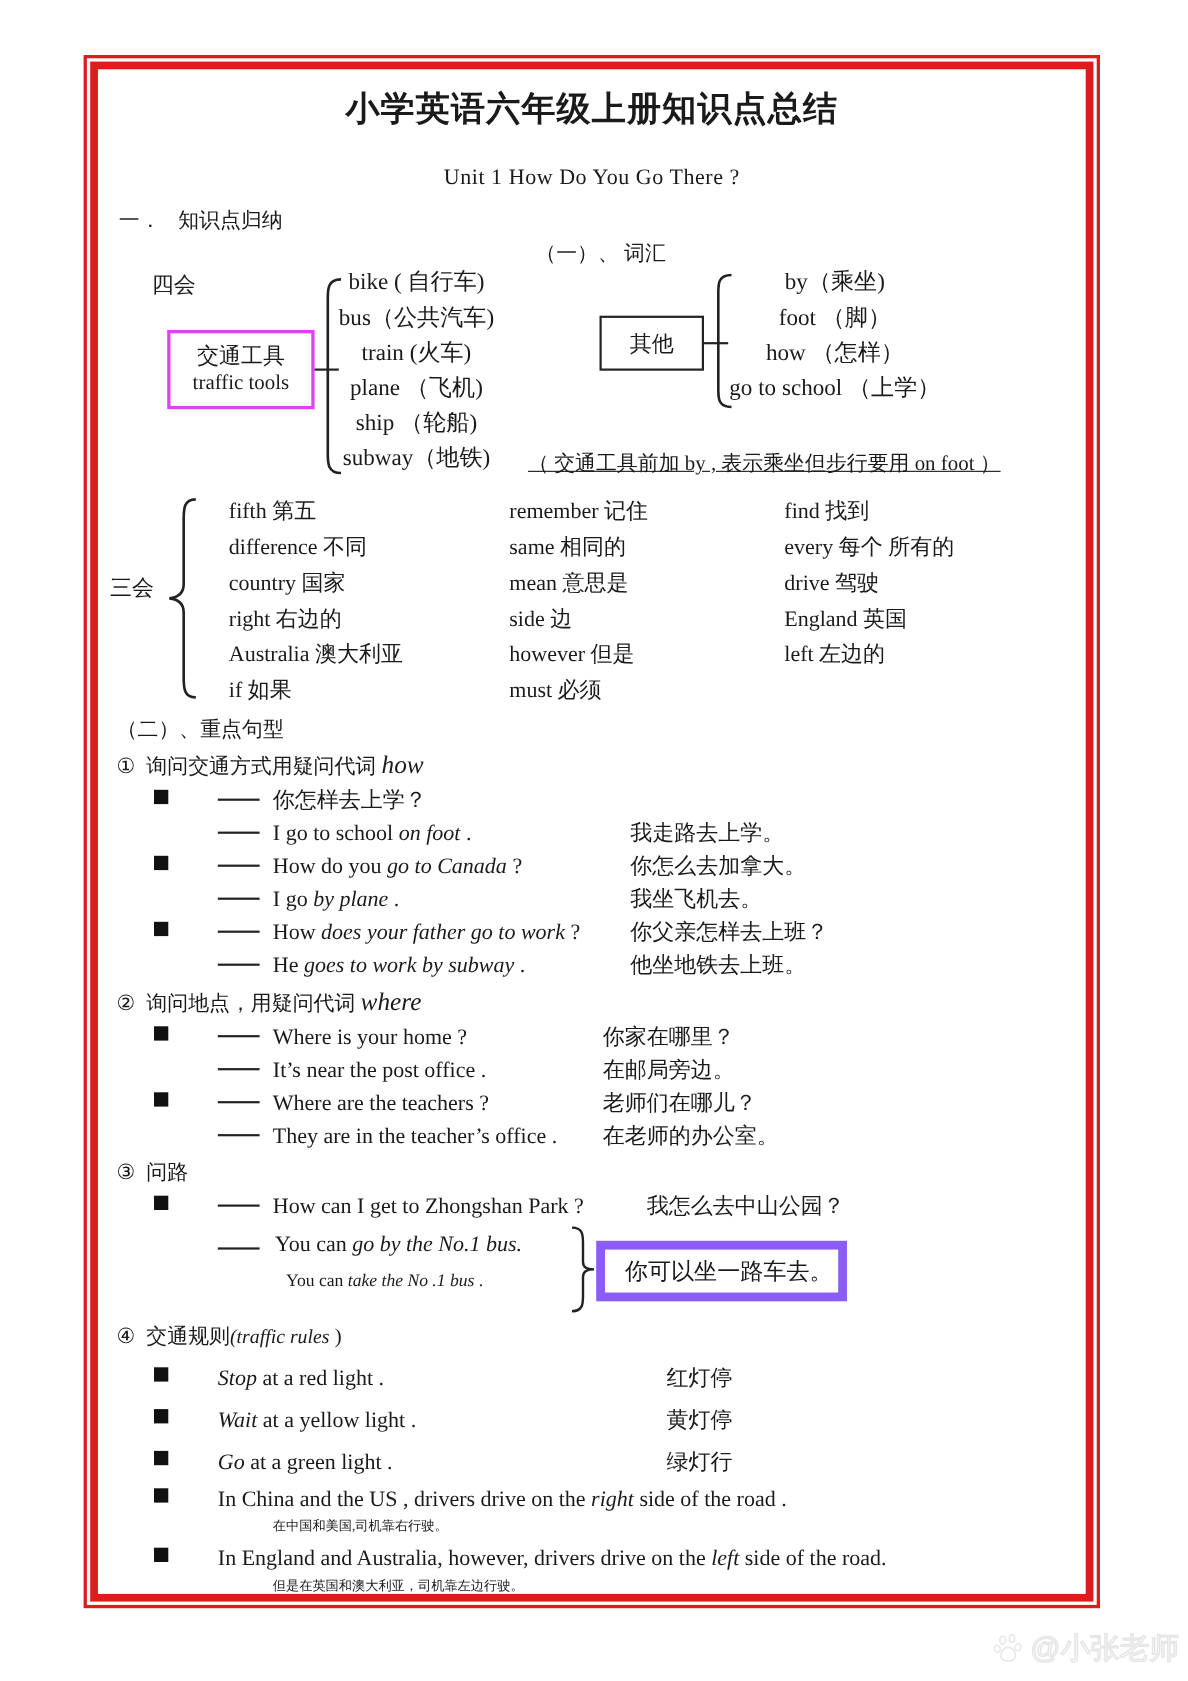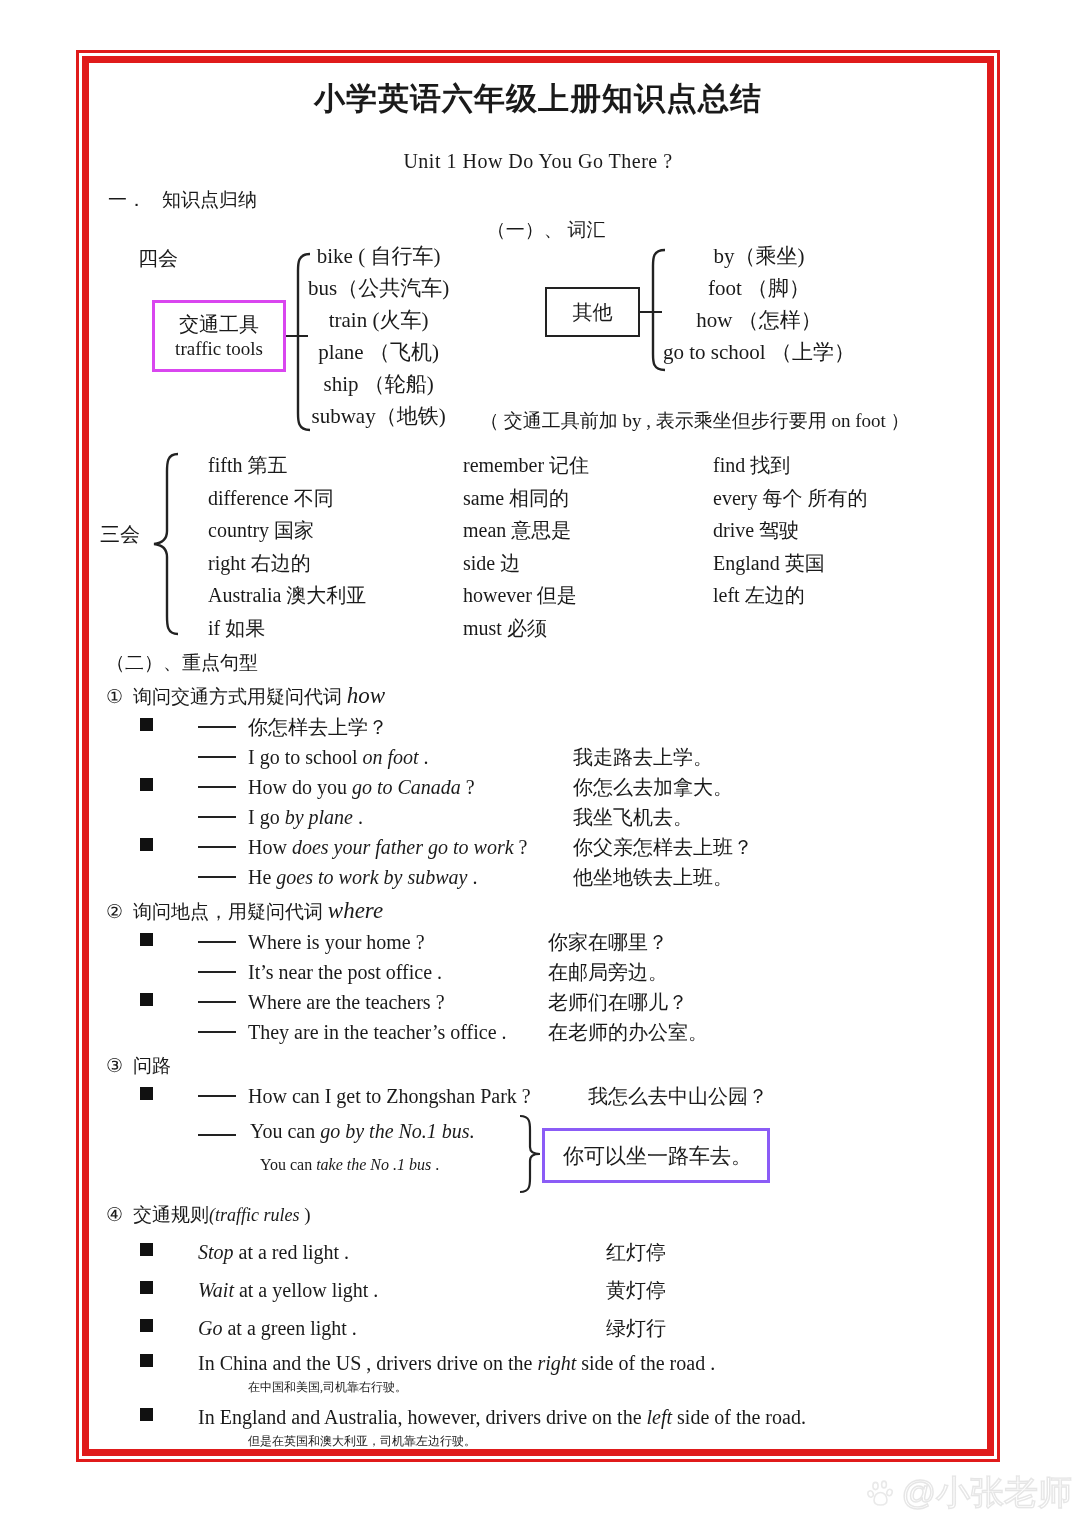--- a/index.html
+++ b/index.html
@@ -132,20 +132,21 @@
     align-items: center;
     justify-content: center;
     font-size: 20px;
   }
   #by-note {
     position: absolute;
     left: 390px;
     top: 163px;
     font-size: 19px;
     white-space: nowrap;
+    text-decoration: underline;
   }
 
   
   #sanhui-wrap {
     position: relative;
     height: 196px;
     margin-top: 4px;
   }
   #sanhui-label {
     position: absolute;
@@ -247,21 +248,21 @@
   #bus-answer .l2 {
     position: absolute; left: 170px; top: 42px; font-size: 16px; white-space: nowrap;
   }
   #bus-brace { position: absolute; left: 427px; top: 0px; }
   #bus-cn-box {
     position: absolute;
     left: 452px;
     top: 14px;
     width: 228px;
     height: 55px;
-    border: 3px solid #8b5cf6;
+    border: 8px solid #8b5cf6;
     box-sizing: border-box;
     display: flex;
     align-items: center;
     padding-left: 18px;
     font-size: 21px;
   }
 
   .rule-line {
     display: flex;
     align-items: baseline;
@@ -291,21 +292,21 @@
   #watermark {
     position: absolute;
     right: 8px;
     bottom: 12px;
     display: flex;
     align-items: center;
     gap: 4px;
     opacity: .45;
   }
   #watermark .wm-text {
-    font-size: 34px;
+    font-size: 27px;
     color: #ffffff;
     font-family: "Liberation Sans", sans-serif;
     -webkit-text-stroke: 1.4px #c9c9c9;
     text-shadow: 0 0 1px #c9c9c9;
   }
   #watermark svg { display: block; }
 </style>
 </head>
 <body>
 

